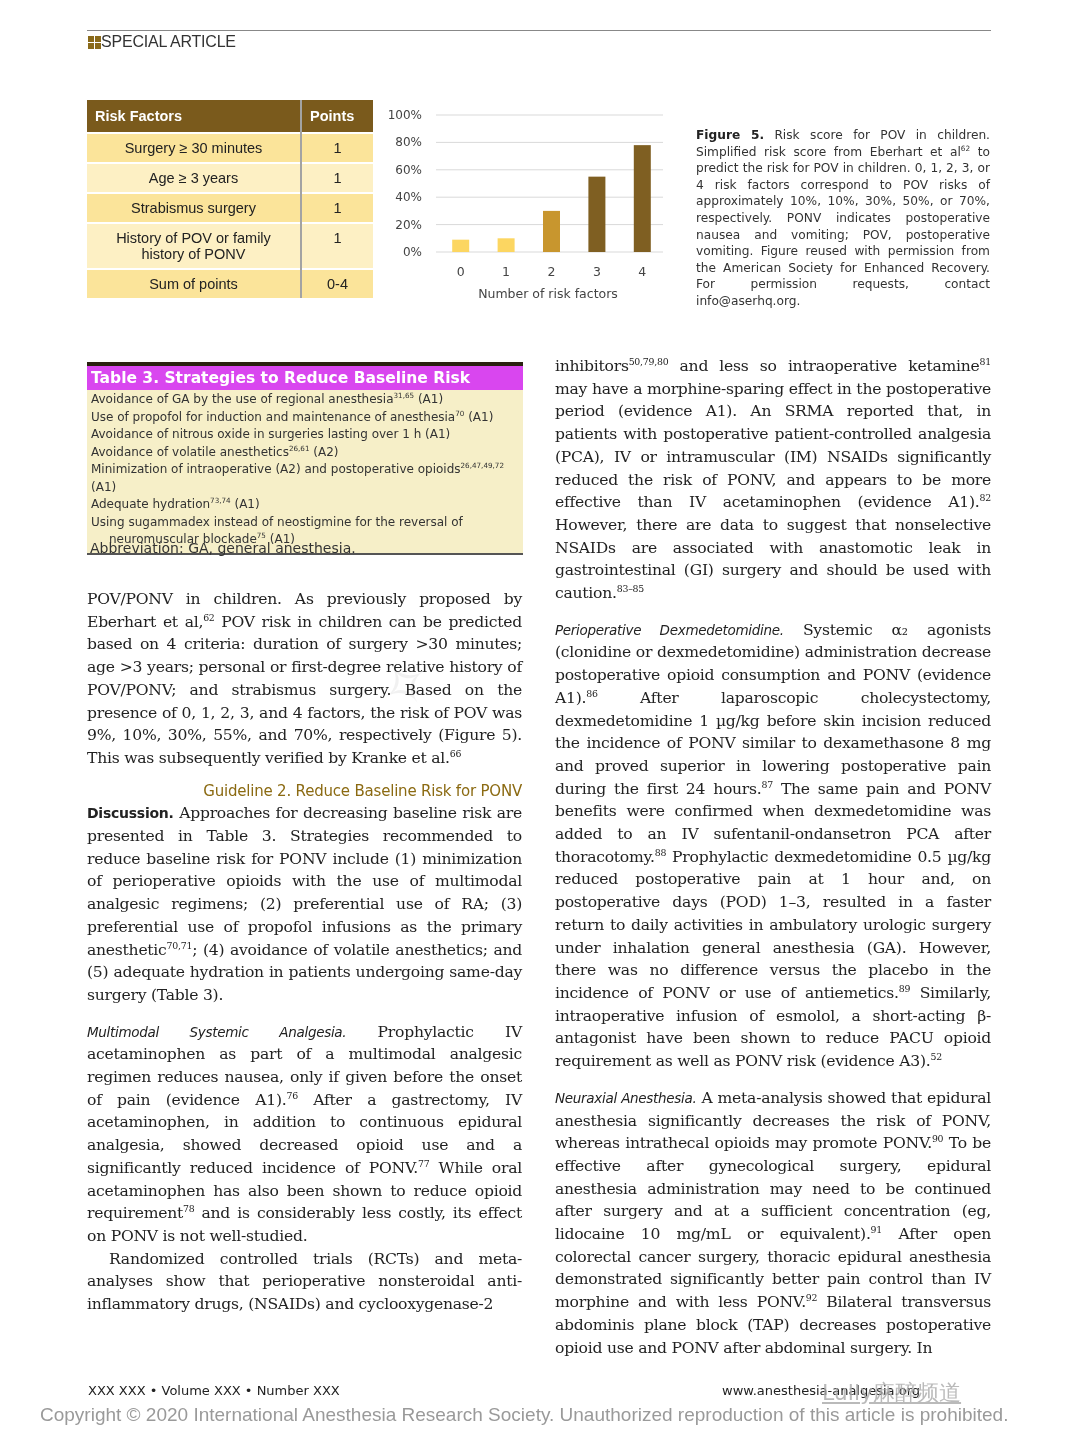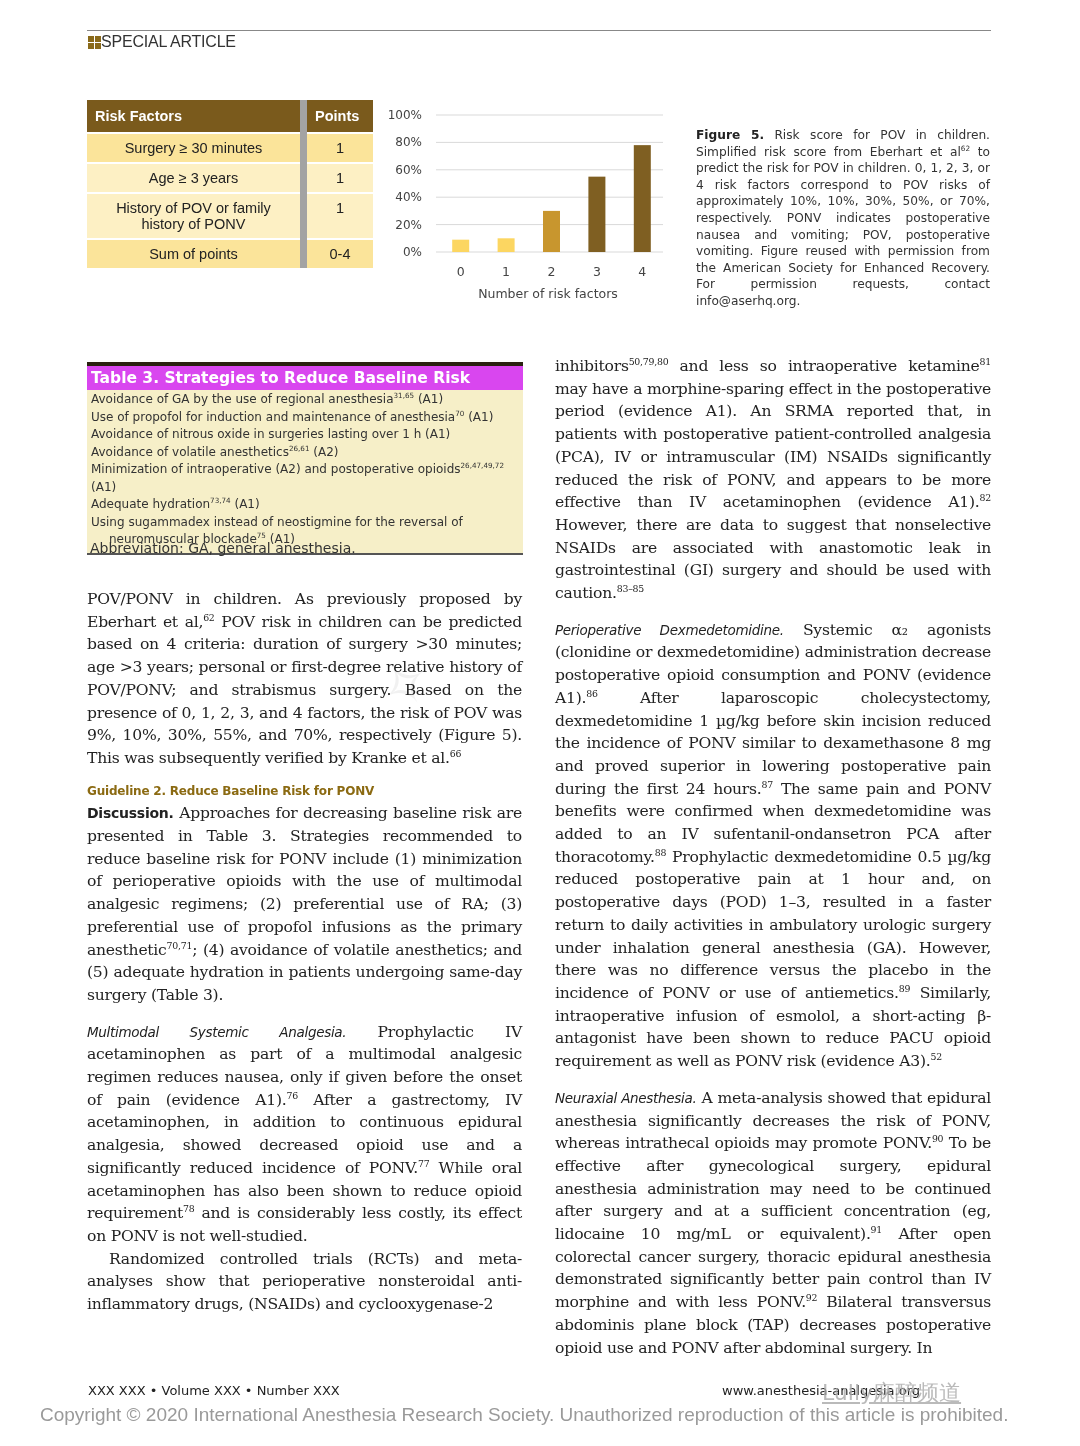--- a/index.html
+++ b/index.html
@@ -11,21 +11,21 @@
   #hdr { left: 88px; top: 33px; display: flex; align-items: center; font-family: "Liberation Sans", sans-serif; font-size: 16px; color: #333; letter-spacing: -0.2px; }
   .sq-grid { display: grid; grid-template-columns: 6px 6px; grid-template-rows: 6px 6px; gap: 1px; }
   .sq-grid span { background: #8a6a1a; display: block; }
 
   
   #risk-table { left: 87px; top: 100px; width: 286px; border-collapse: collapse; font-family: "Liberation Sans", sans-serif; font-size: 14.5px; color: #222; }
   #risk-table th { background: #7a5a1c; color: #fff; text-align: left; font-weight: bold; padding: 5px 8px; height: 22px; }
   #risk-table td { padding: 6px 8px; vertical-align: top; }
   #risk-table tr.odd td { background: #fbe49a; }
   #risk-table tr.even td { background: #fdf0c4; }
-  #risk-table td.col1, #risk-table th.col1 { width: 197px; border-right: 7px solid #a3a3a3; }
+  #risk-table td.col1, #risk-table th.col1 { width: 197px; border-right: 2px solid #a3a3a3; }
   #risk-table tr td { border-top: 2px solid #fff; text-align: center; }
 
   
   #chart { left: 378px; top: 100px; width: 292px; height: 210px; }
 
   
   #fig-caption { left: 696px; top: 127px; width: 294px; font-family: "DejaVu Sans", sans-serif; font-size: 12.2px; line-height: 16.6px; color: #333; text-align: justify; }
   #fig-caption b { font-weight: bold; color: #222; }
 
   
@@ -38,21 +38,21 @@
   #t3-abbr { left: 90px; top: 540px; font-family: "DejaVu Sans", sans-serif; font-size: 14px; color: #333; }
   sup { font-size: 0.6em; vertical-align: super; line-height: 0; }
 
   
   .col { font-family: "DejaVu Serif", serif; font-size: 15.6px; line-height: 22.7px; color: #222; text-align: justify; letter-spacing: -0.25px; }
   #colL { left: 87px; top: 588px; width: 435px; }
   #colR { left: 555px; top: 355px; width: 436px; }
   .col p { margin: 0; }
   .col .gap { height: 14px; }
   .subhead { font-family: "DejaVu Sans", sans-serif; font-style: italic; font-size: 13.5px; letter-spacing: -0.3px; }
-  .guideline { font-family: "DejaVu Sans", sans-serif; font-weight: bold; font-size: 12px; color: #8b6a12; margin: 10px 0 0 0; text-align: left; letter-spacing: -0.2px; }
+  .guideline { font-family: "DejaVu Sans", sans-serif; font-weight: normal; font-size: 15px; color: #8b6a12; margin: 10px 0 0 0; text-align: right; letter-spacing: -0.2px; }
   .disc { font-family: "DejaVu Sans", sans-serif; font-weight: bold; font-size: 14px; }
   .indentp { text-indent: 22px; }
 
   
   #foot-left { left: 88px; top: 1383px; font-family: "DejaVu Sans", sans-serif; font-size: 13px; color: #222; }
   #foot-right { left: 722px; top: 1383px; font-family: "DejaVu Sans", sans-serif; font-size: 13px; color: #222; }
   #copyright { left: 40px; top: 1404px; font-family: "Liberation Sans", sans-serif; font-size: 19px; color: #9a9a9a; white-space: nowrap; }
   #wm-logo { left: 822px; top: 1378px; font-family: "DejaVu Sans", sans-serif; font-size: 22px; color: #aaa; opacity: 0.8; text-decoration: underline; }
   #wm-center { left: 380px; top: 650px; font-family: "DejaVu Sans", sans-serif; font-size: 60px; color: #000; opacity: 0.05; transform: rotate(-35deg); }
 </style>
@@ -77,20 +77,24 @@
       <th>Points</th>
     </tr>
   </thead>
   <tbody>
     <tr class="odd">
       <td class="col1">Surgery ≥ 30 minutes</td>
       <td>1</td>
     </tr>
     <tr class="even">
       <td class="col1">Age ≥ 3 years</td>
+      <td>1</td>
+    </tr>
+    <tr class="odd">
+      <td class="col1">Strabismus surgery</td>
       <td>1</td>
     </tr>
     <tr class="even">
       <td class="col1">History of POV or family history of PONV</td>
       <td>1</td>
     </tr>
     <tr class="odd">
       <td class="col1">Sum of points</td>
       <td>0-4</td>
     </tr>

